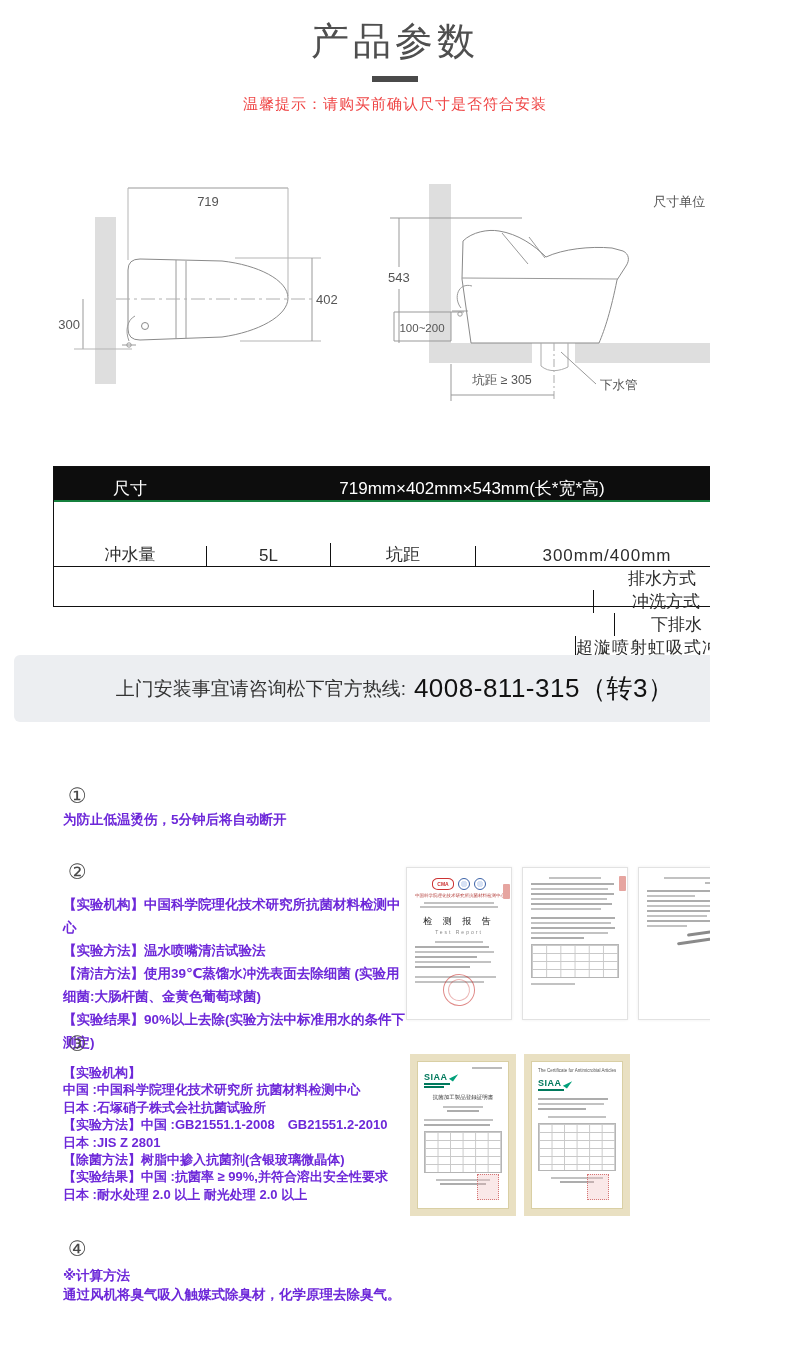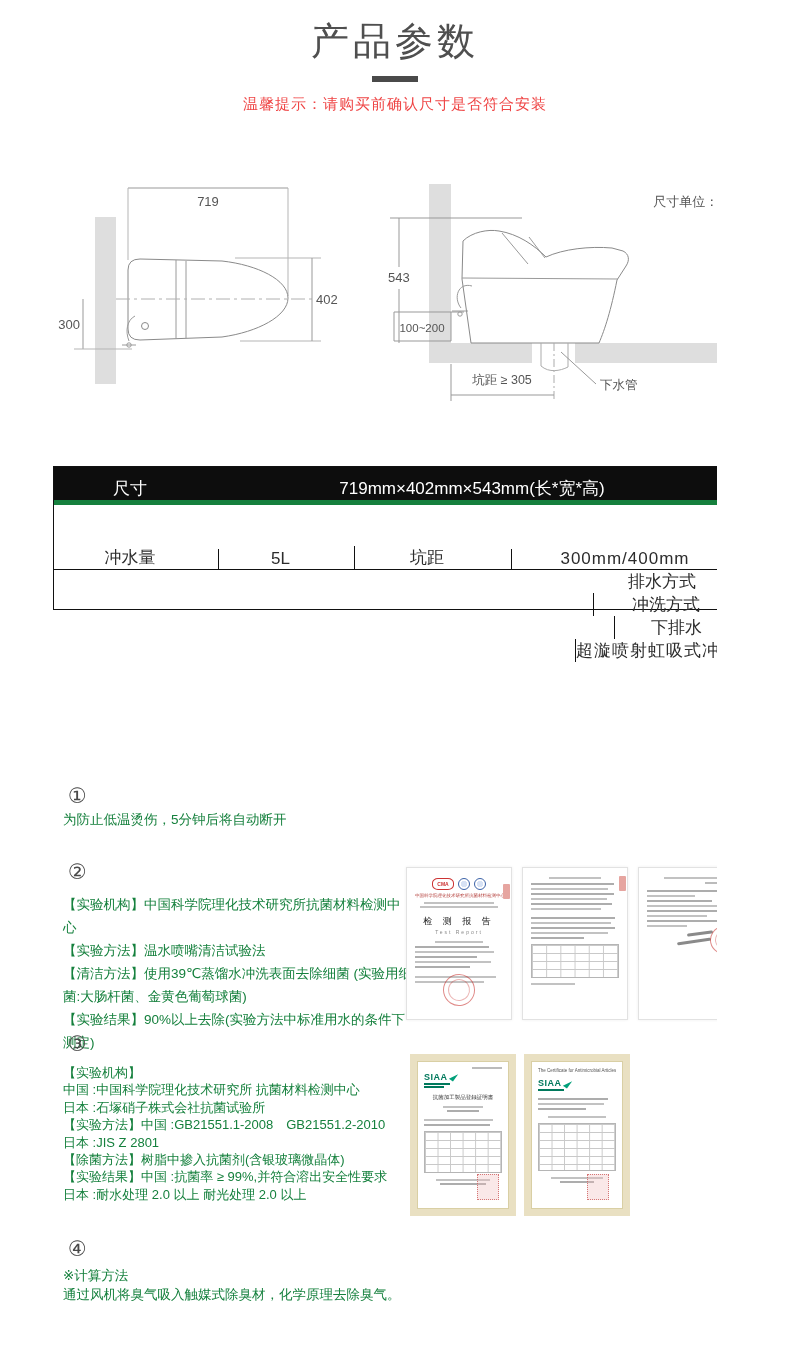--- a/index.html
+++ b/index.html
@@ -1,49 +1,49 @@
 <!DOCTYPE html>
 <html><head>
 <meta charset="utf-8">
 <style>
   html,body{margin:0;padding:0;background:#fff;}
   #page{position:relative;width:710px;height:1349px;background:#fff;overflow:hidden;
-        font-family:"Liberation Sans","DejaVu Sans",sans-serif;padding-left:7px;}
+        font-family:"Liberation Sans","DejaVu Sans",sans-serif;}
 
   
   .hdr{position:absolute;top:0;left:0;width:790px;text-align:center;}
   .page-title{margin:16px 0 0;font-size:38px;font-weight:400;letter-spacing:4px;color:#4f4f4f;}
   .title-underline{width:46px;height:6px;background:#4a4a4a;margin:9px auto 0;}
   .tip{margin:13px 0 0;font-size:15px;color:#ef4444;letter-spacing:1px;}
 
   
   .diagram{position:absolute;top:148px;left:0;}
   .diagram text{font-family:"Liberation Sans","DejaVu Sans",sans-serif;fill:#555;}
 
   
   .spec-table{position:absolute;left:53px;top:466px;width:684px;border:1px solid #111;}
   .tr{display:flex;align-items:flex-end;}
   .tr-h{height:33px;background:#0d0d0d;color:#fff;}
-  .tr-2{height:64px;border-top:5px solid #15803d;gap:12px;}
+  .tr-2{height:64px;border-top:2px solid #15803d;}
   .tr-3{height:39px;border-top:1px solid #111;flex-direction:column;}
   .td{display:flex;align-items:center;justify-content:center;font-size:17px;color:#2c2c2c;}
   .tr-h .td{color:#fff;font-size:17px;}
   .w1{width:152px;} .w2{width:123px;border-left:1px solid #111;}
   .w3{width:144px;border-left:1px solid #111;} .w4{flex:1;border-left:1px solid #111;letter-spacing:1px;}
   .tr-h .wrest{flex:1;}
 
   
   .hotline{position:absolute;left:14px;top:655px;width:762px;height:67px;background:#eceef1;
            border-radius:6px;display:flex;align-items:center;justify-content:center;}
   .hotline .pre{font-size:19px;color:#333;margin-right:8px;}
   .hotline .num{font-size:26px;color:#111;font-weight:500;letter-spacing:0.5px;}
 
   
   .note-num{position:absolute;left:68px;font-size:21px;color:#4a4a4a;}
-  .note-text{position:absolute;left:63px;color:#15803d;}
+  .note-text{position:absolute;left:63px;color:#6d28d9;font-weight:bold;}
   .nt-1{top:811px;font-size:13.5px;}
   .nt-2{top:893px;width:350px;font-size:13.5px;line-height:23px;}
   .nt-3{top:1064px;width:356px;font-size:13px;line-height:17.4px;}
   .nt-4{top:1266px;font-size:13.5px;line-height:19px;}
   .nt-2 p,.nt-3 p,.nt-4 p{margin:0;}
 
   
   .cert-row{position:absolute;display:flex;}
   .row1{left:406px;top:867px;gap:10px;}
   .row2{left:410px;top:1054px;gap:8px;}
@@ -174,20 +174,24 @@
       <div class="td w4">300mm/400mm</div>
     </div>
     <div class="tr tr-3">
       <div class="td w1">排水方式</div>
       <div class="td w3">冲洗方式</div>
       <div class="td w2">下排水</div>
       <div class="td w4">超漩喷射虹吸式冲洗</div>
     </div>
   </div>
 
+  <div class="hotline">
+    <span class="pre">上门安装事宜请咨询松下官方热线:</span>
+    <span class="num">4008-811-315（转3）</span>
+  </div>
 
   <div class="note-num" style="top:784px">①</div>
   <div class="note-text nt-1">为防止低温烫伤，5分钟后将自动断开</div>
 
   <div class="note-num" style="top:860px">②</div>
   <div class="note-text nt-2">
     <p>【实验机构】中国科学院理化技术研究所抗菌材料检测中心</p>
     <p>【实验方法】温水喷嘴清洁试验法</p>
     <p>【清洁方法】使用39℃蒸馏水冲洗表面去除细菌 (实验用细菌:大肠杆菌、金黄色葡萄球菌)</p>
     <p>【实验结果】90%以上去除(实验方法中标准用水的条件下测定)</p>

